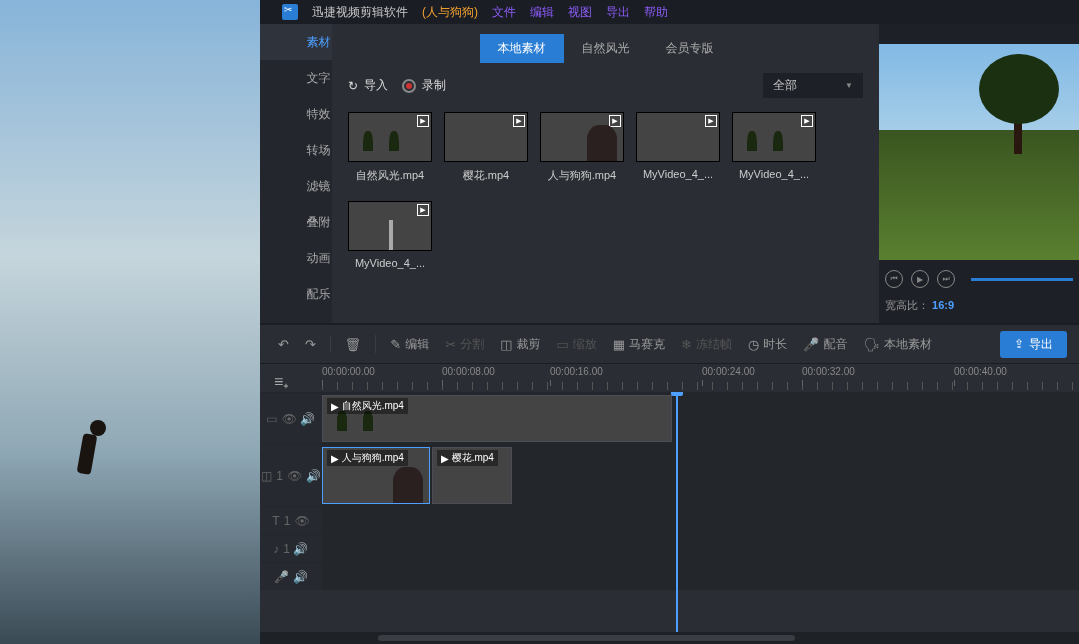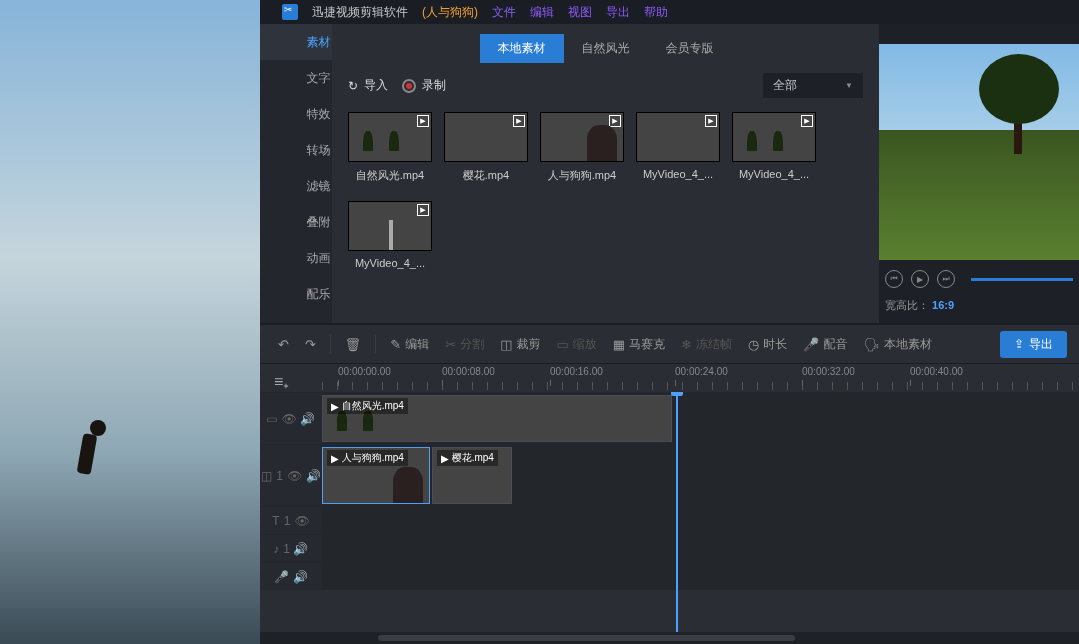--- a/index.html
+++ b/index.html
@@ -244,26 +244,26 @@
         <span>⇪</span>
         <span>导出</span>
       </div>
   </div>
 
   <div class="timeline">
     <div class="ruler">
       <span class="addtrk">≡₊</span>
       <div class="marks">
         <div class="ticks"></div>
-        <span class="m" style="left:16px">00:00:00.00</span>
+        <span class="m" style="left:0">00:00:00.00</span>
         <span class="m" style="left:120px">00:00:08.00</span>
         <span class="m" style="left:228px">00:00:16.00</span>
-        <span class="m" style="left:353px">00:00:24.00</span>
+        <span class="m" style="left:380px">00:00:24.00</span>
         <span class="m" style="left:480px">00:00:32.00</span>
-        <span class="m" style="left:588px">00:00:40.00</span>
+        <span class="m" style="left:632px">00:00:40.00</span>
       </div>
     </div>
 
     <div class="tracks">
       <div class="playhead" style="left:416px;"></div>
 
       <div class="track">
         <div class="head">
           <span class="tico">▭</span>
           <span>👁</span>

